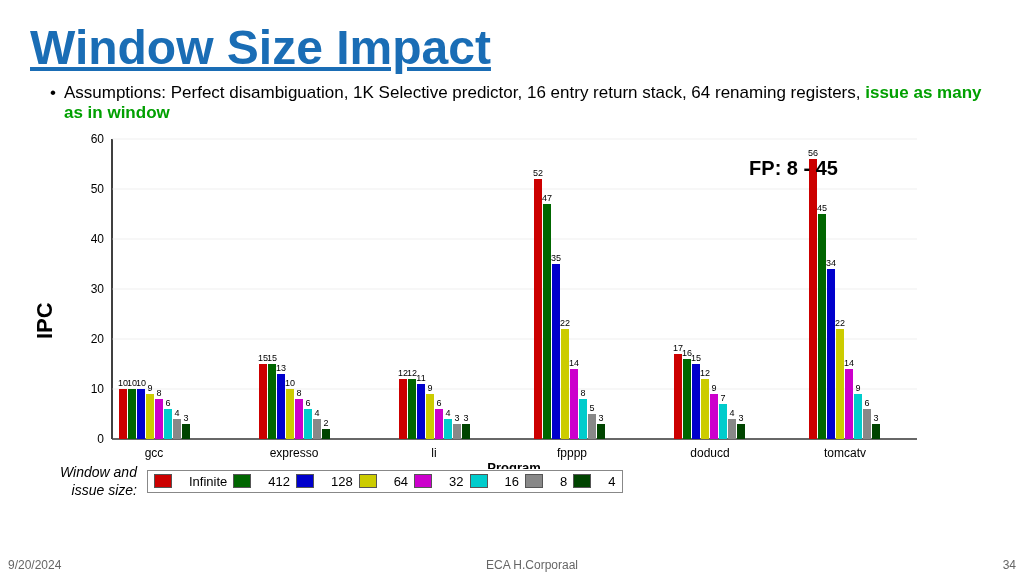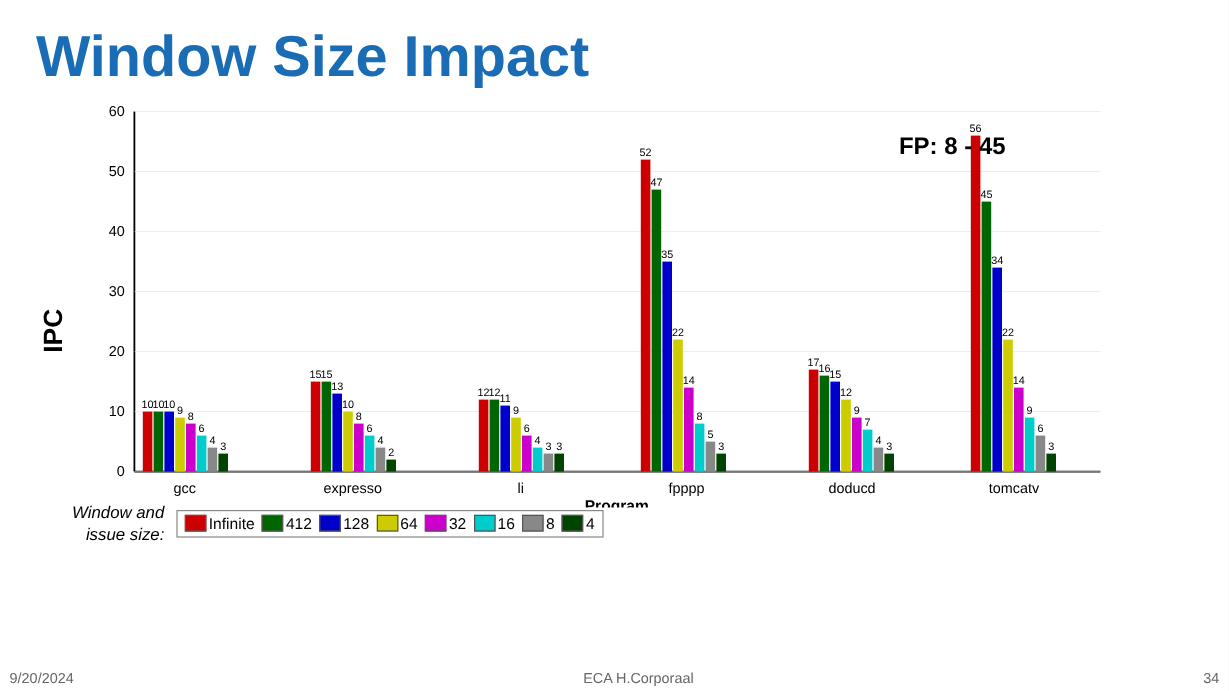--- a/index.html
+++ b/index.html
@@ -16,20 +16,21 @@
       width: 1024px;
       height: 576px;
       position: relative;
       padding: 20px 30px 10px 30px;
     }
     .title {
       color: #1a6db5;
       font-size: 48px;
       font-weight: bold;
       margin-bottom: 8px;
+      text-decoration: underline;
     }
     .bullet {
       font-size: 17px;
       margin-left: 20px;
       margin-bottom: 6px;
       display: flex;
       align-items: flex-start;
     }
     .bullet::before {
       content: "•";
@@ -92,21 +93,21 @@
       display: flex;
       flex-wrap: wrap;
       border: 1px solid #888;
       padding: 3px 6px;
       gap: 6px;
     }
     .legend-item {
       display: flex;
       align-items: center;
       font-size: 13px;
-      gap: 2px;
+      gap: 17px;
     }
     .legend-swatch {
       width: 18px;
       height: 14px;
       border: 1px solid #555;
       flex-shrink: 0;
     }
     .footer {
       position: absolute;
       bottom: 4px;
@@ -117,20 +118,25 @@
       padding: 0 8px;
       font-size: 12px;
       color: #666;
     }
   </style>
 </head>
 <body>
 
 <div class="slide">
   <div class="title">Window Size Impact</div>
+  <div class="bullet">
+    <span>
+      <span>Assumptions: Perfect disambiguation, 1K Selective predictor, 16 entry return stack, 64 renaming registers, </span><span class="highlight">issue as many as in window</span>
+    </span>
+  </div>
 
   <div class="chart-area">
     <div class="y-label">IPC</div>
     <div class="chart-container">
       <div class="fp-label">FP: 8 - 45</div>
       <svg width="870" height="340" viewBox="0 0 870 340">
 
         <line x1="50" y1="10" x2="50" y2="310" stroke="black" stroke-width="1.5"></line>
         <line x1="50" y1="310" x2="855" y2="310" stroke="black" stroke-width="1.5"></line>
 

